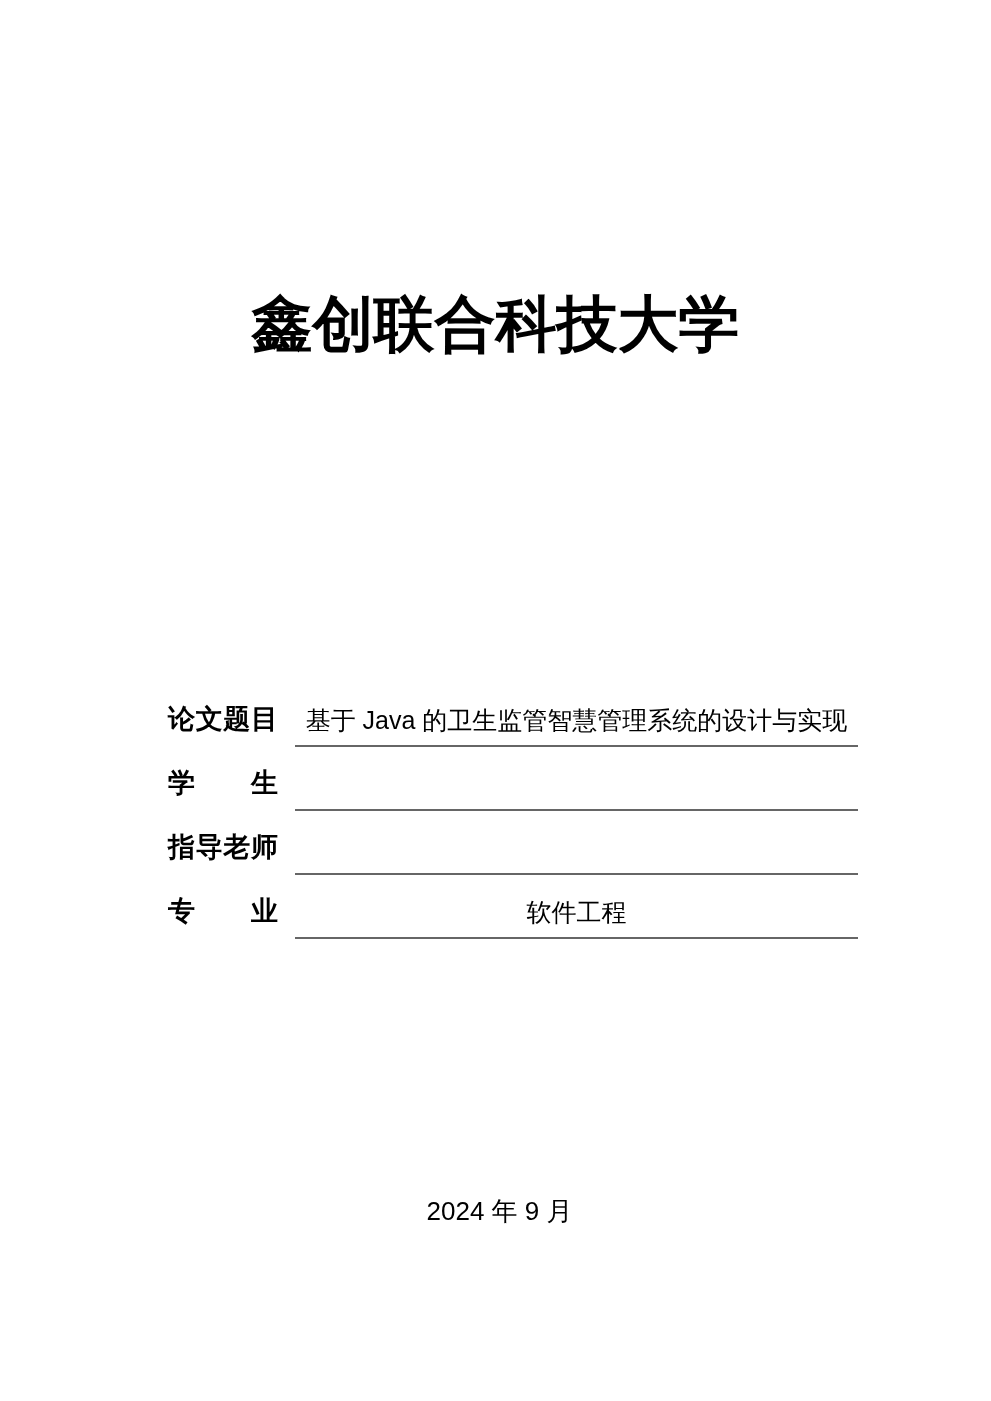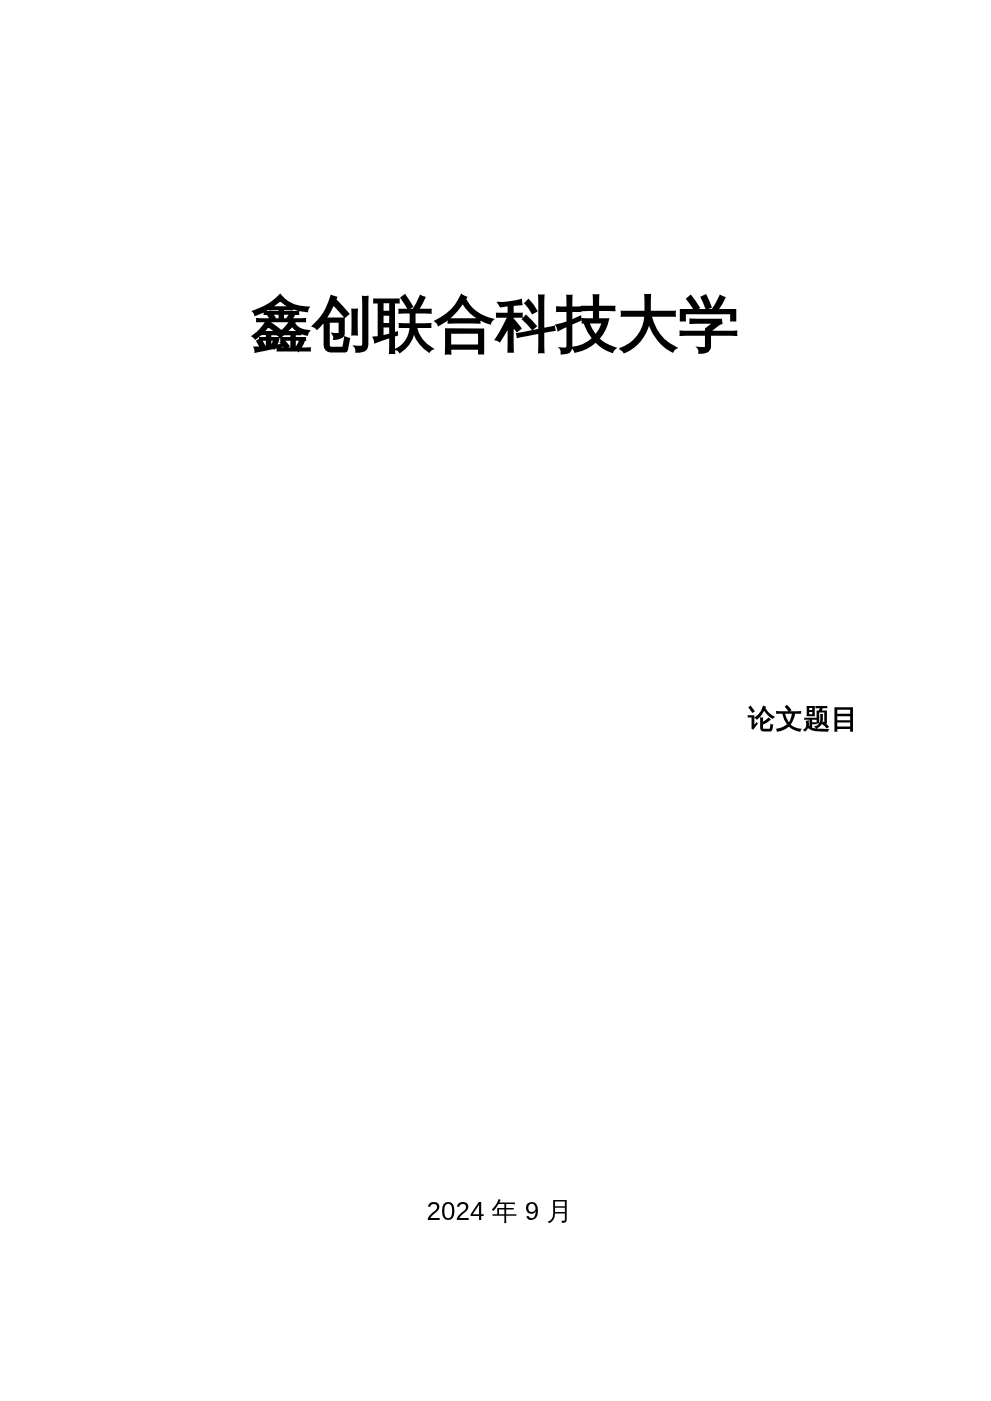--- a/index.html
+++ b/index.html
@@ -42,21 +42,20 @@
   .cover-form {
     position: absolute;
     left: 168px;
     top: 683px;
     width: 690px;
   }
   .form-row {
     display: flex;
     height: 64px;
     align-items: stretch;
-    justify-content: flex-end;
   }
   .form-label {
     width: 110px;
     align-self: flex-end;
     padding-bottom: 12px;
     font-size: 27px;
     font-weight: 700;
     line-height: 1.1;
     text-align: justify;
     text-align-last: justify;
@@ -95,23 +94,44 @@
 
 <div class="page">
 
   <div class="title-university">鑫创联合科技大学</div>
 
 
   <div class="cover-form">
 
     <div class="form-row">
       <div class="form-label">论文题目</div>
+      <div class="form-value">
+        <span class="value-text">基于 Java 的卫生监管智慧管理系统的设计与实现</span>
+      </div>
+    </div>
+
+    <div class="form-row">
+      <div class="form-label">学 生</div>
+      <div class="form-value">
+        <span class="value-text"></span>
+      </div>
+    </div>
+
+    <div class="form-row">
+      <div class="form-label">指导老师</div>
+      <div class="form-value">
+        <span class="value-text"></span>
+      </div>
     </div>
 
 
-
-
+    <div class="form-row">
+      <div class="form-label">专 业</div>
+      <div class="form-value">
+        <span class="value-text">软件工程</span>
+      </div>
+    </div>
 
   </div>
 
   <div class="cover-date">2024 年 9 月</div>
 
 </div>
 
 </body></html>

